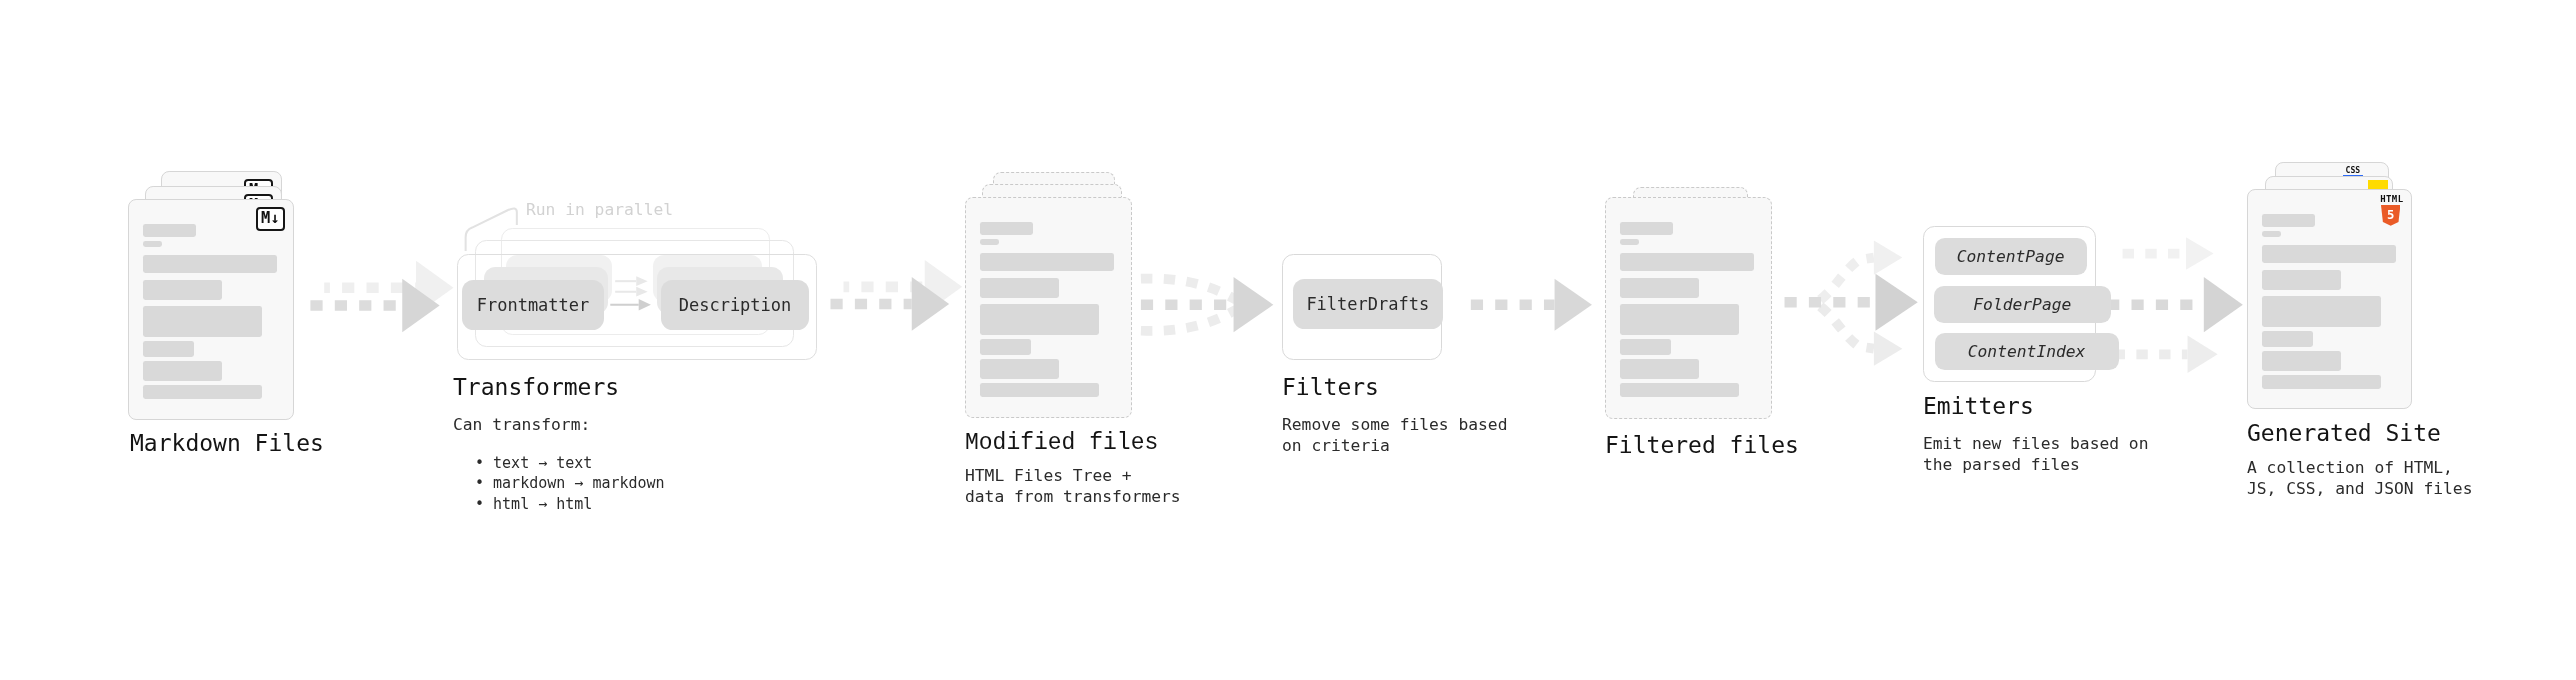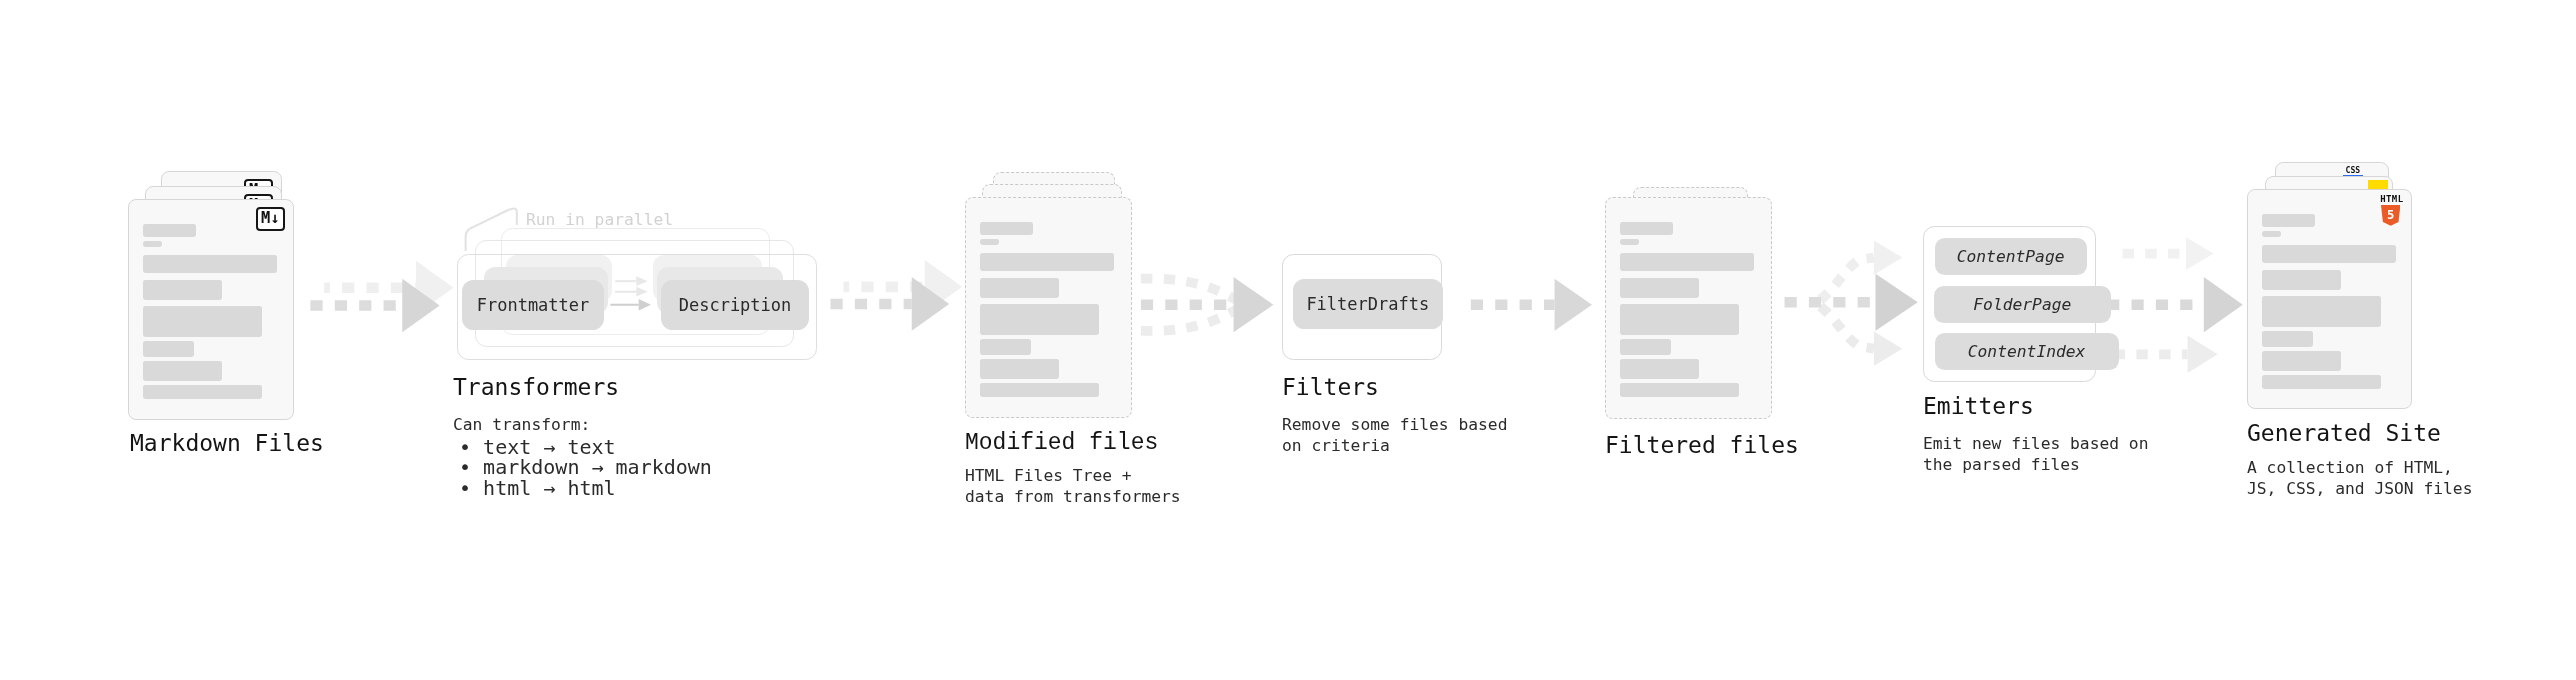--- a/index.html
+++ b/index.html
@@ -30,21 +30,21 @@
 
   
   .panel{position:absolute;background:#ffffff;border:1.6px solid #d9d9d9;border-radius:11.4px;box-sizing:border-box;}
   .panel .pill{position:absolute;}
   .pill--small{font-size:16.3px;border-radius:9.8px;}
 
   
   .node-label{position:absolute;font-size:23px;line-height:1.1;color:#141414;white-space:nowrap;}
   .node-desc{position:absolute;font-size:16.3px;line-height:21px;color:#2b2b2b;white-space:pre-line;}
   .annotation{position:absolute;font-size:16.3px;color:#d2d2d2;white-space:nowrap;}
-  .bullets{position:absolute;list-style:none;margin:0;padding:0;font-size:20px;color:#2b2b2b;}
+  .bullets{position:absolute;list-style:none;margin:16px;padding:0;font-size:15px;color:#2b2b2b;}
   .bullets li{height:20.3px;line-height:20.3px;white-space:nowrap;}
   .bullets li::before{content:"• ";}
 
   
   .css-badge{position:absolute;top:3.3px;right:25px;text-align:center;line-height:1;}
   .css-badge .t{font-size:8.1px;font-weight:bold;color:#111;display:block;}
   .css-badge .u{display:block;width:20.3px;height:3.3px;background:#2d6bf5;margin-top:0.8px;}
   .js-badge{position:absolute;top:3.3px;right:4.1px;width:19.5px;height:10.6px;background:#ffdb00;}
   .html-badge{position:absolute;top:4.9px;right:9.8px;width:21px;text-align:center;line-height:1;}
   .html-badge .t{font-size:9px;font-weight:bold;color:#111;letter-spacing:0.4px;display:block;}
@@ -134,21 +134,21 @@
         <div class="bar" style="left: 14px; top: 80px; width: 79px; height: 19.5px;"></div>
         <div class="bar" style="left: 14px; top: 106px; width: 119px; height: 31px;"></div>
         <div class="bar" style="left: 14px; top: 141px; width: 51px; height: 16.3px;"></div>
         <div class="bar" style="left: 14px; top: 161px; width: 79px; height: 19.5px;"></div>
         <div class="bar" style="left: 14px; top: 185px; width: 119px; height: 14px;"></div>
       </div>
     <div class="node-label" style="left:130px;top:431px;">Markdown Files</div>
   </div>
 
   <div>
-    <div class="annotation" style="left:526px;top:200px;margin-top:10px;">Run in parallel</div>
+    <div class="annotation" style="left:526px;top:200px;">Run in parallel</div>
 
     <div class="tbox tbox--back" style="left:501px;top:228px;width:269px;height:107px;"></div>
     <div class="tbox tbox--mid" style="left:475px;top:240px;width:319px;height:107px;"></div>
     <div class="tbox tbox--front" style="left:457px;top:254px;width:360px;height:106px;"></div>
 
     <div class="pill pill--ghost2" style="left:506px;top:255px;width:106px;height:47px;"></div>
     <div class="pill pill--ghost1" style="left:484px;top:267px;width:124px;height:47px;"></div>
     <div class="pill" style="left:462px;top:280px;width:142px;height:50px;">Frontmatter</div>
 
     <div class="pill pill--ghost2" style="left:653px;top:255px;width:109px;height:47px;"></div>

